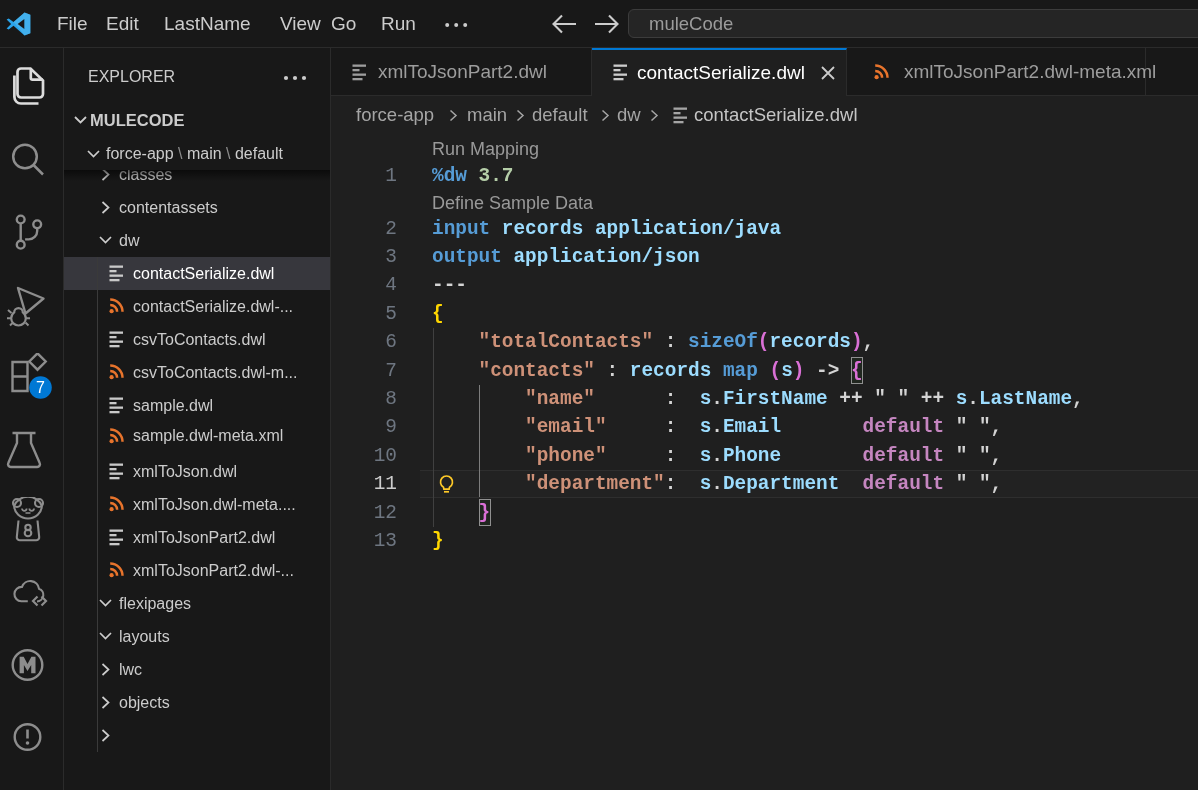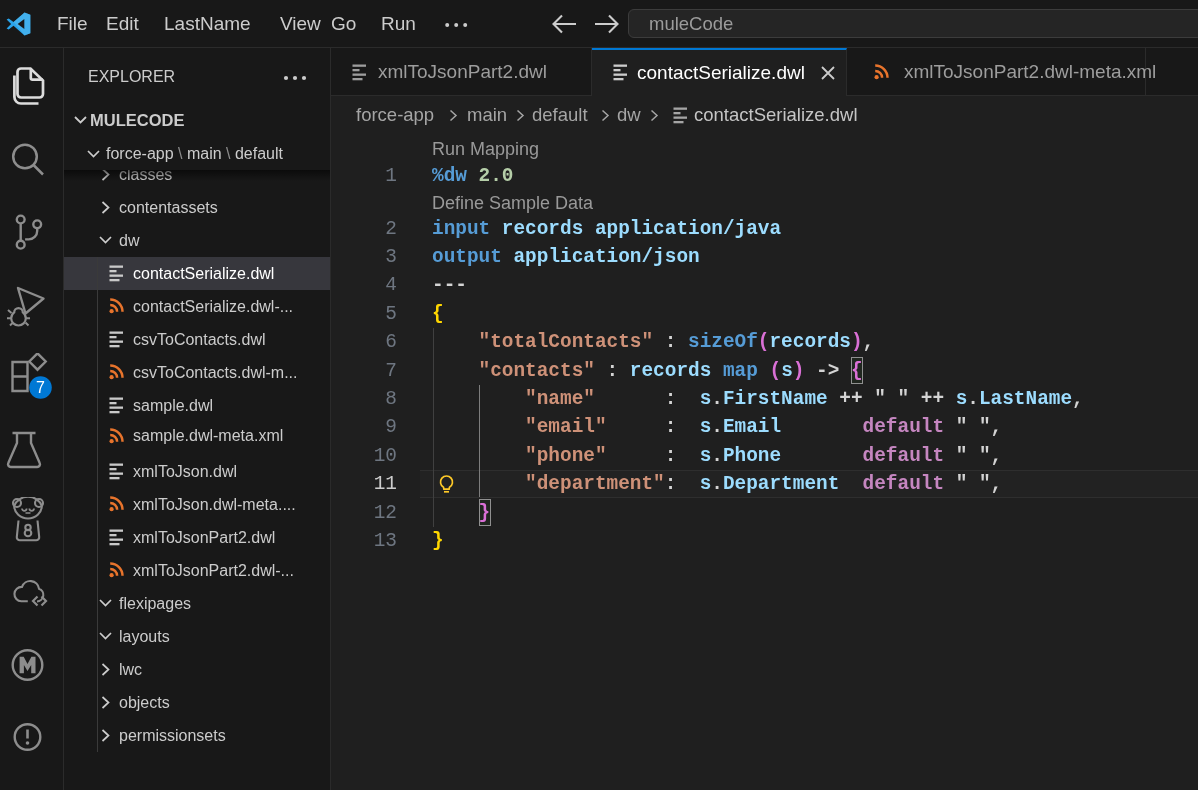--- a/index.html
+++ b/index.html
@@ -310,21 +310,20 @@
 <div class="trow" style="top:637.5px">
  <svg class="chev" style="left:33px" width="16" height="16" viewBox="0 0 16 16">
         <path d="M5.5 3 11.5 8.5 5.5 14" stroke="#cccccc" stroke-width="1.7" fill="none"></path>
       </svg>
  <span style="position:absolute;left:55px">objects</span>
 </div>
 <div class="trow" style="top:670.5px">
  <svg class="chev" style="left:33px" width="16" height="16" viewBox="0 0 16 16">
         <path d="M5.5 3 11.5 8.5 5.5 14" stroke="#cccccc" stroke-width="1.7" fill="none"></path>
       </svg>
- <span style="position:absolute;left:55px">permissionsets</span>
 </div>
 </div>
 <div id="tabbar">
 <div class="abs" style="left:0;bottom:0;width:261px;height:1px;background:#2b2b2b"></div>
 <div class="abs" style="left:516px;bottom:0;width:351px;height:1px;background:#2b2b2b"></div>
 <div class="tab" style="left:0;width:261px;border-right:1px solid #2b2b2b">
  <svg class="abs" style="left:21px;top:16px" width="15" height="17" viewBox="0 0 15 17">
         <g fill="#9d9d9d">
           <rect x="0.5" y="0.5" width="13.5" height="2.3"></rect>
           <rect x="0.5" y="5" width="7" height="2.3"></rect>
@@ -411,21 +410,21 @@
 <div class="num" style="left:6px;top:251px">8</div>
 <div class="num" style="left:6px;top:279.4px">9</div>
 <div class="num" style="left:6px;top:307.8px">10</div>
 <div class="num" style="left:6px;top:336.2px;color:#cccccc">11</div>
 <div class="num" style="left:6px;top:364.6px">12</div>
 <div class="num" style="left:6px;top:393px">13</div>
 
 <div class="lens" style="left:101px;top:1.1px;height:28.4px;line-height:28.4px">Run Mapping</div>
 <div class="lens" style="left:101px;top:54.7px;height:28.4px;line-height:28.4px">Define Sample Data</div>
 
-<div class="cl" style="left:101px;top:27.7px"><span class="k">%dw</span> <span class="n">2.0</span></div>
+<div class="cl" style="left:101px;top:27.7px"><span class="k">%dw</span> <span class="n">3.7</span></div>
 <div class="cl" style="left:101px;top:80.6px"><span class="k">input</span> <span class="v">records</span> <span class="v">application/java</span></div>
 <div class="cl" style="left:101px;top:109px"><span class="k">output</span> <span class="v">application/json</span></div>
 <div class="cl" style="left:101px;top:137.4px">---</div>
 <div class="cl" style="left:101px;top:165.8px"><span class="b1">{</span></div>
 <div class="cl" style="left:101px;top:194.2px">    <span class="s">"totalContacts"</span> : <span class="k">sizeOf</span><span class="b2">(</span><span class="v">records</span><span class="b2">)</span>,</div>
 <div class="cl" style="left:101px;top:222.6px">    <span class="s">"contacts"</span> : <span class="v">records</span> <span class="k">map</span> <span class="b2">(</span><span class="v">s</span><span class="b2">)</span> -&gt; <span class="b2">{</span></div>
 <div class="cl" style="left:101px;top:251px">        <span class="s">"name"</span>      :  <span class="v">s</span>.<span class="v">FirstName</span> ++ " " ++ <span class="v">s</span>.<span class="v">LastName</span>,</div>
 <div class="cl" style="left:101px;top:279.4px">        <span class="s">"email"</span>     :  <span class="v">s</span>.<span class="v">Email</span>       <span class="p">default</span> " ",</div>
 <div class="cl" style="left:101px;top:307.8px">        <span class="s">"phone"</span>     :  <span class="v">s</span>.<span class="v">Phone</span>       <span class="p">default</span> " ",</div>
 <div class="cl" style="left:101px;top:336.2px">        <span class="s">"department"</span>:  <span class="v">s</span>.<span class="v">Department</span>  <span class="p">default</span> " ",</div>

